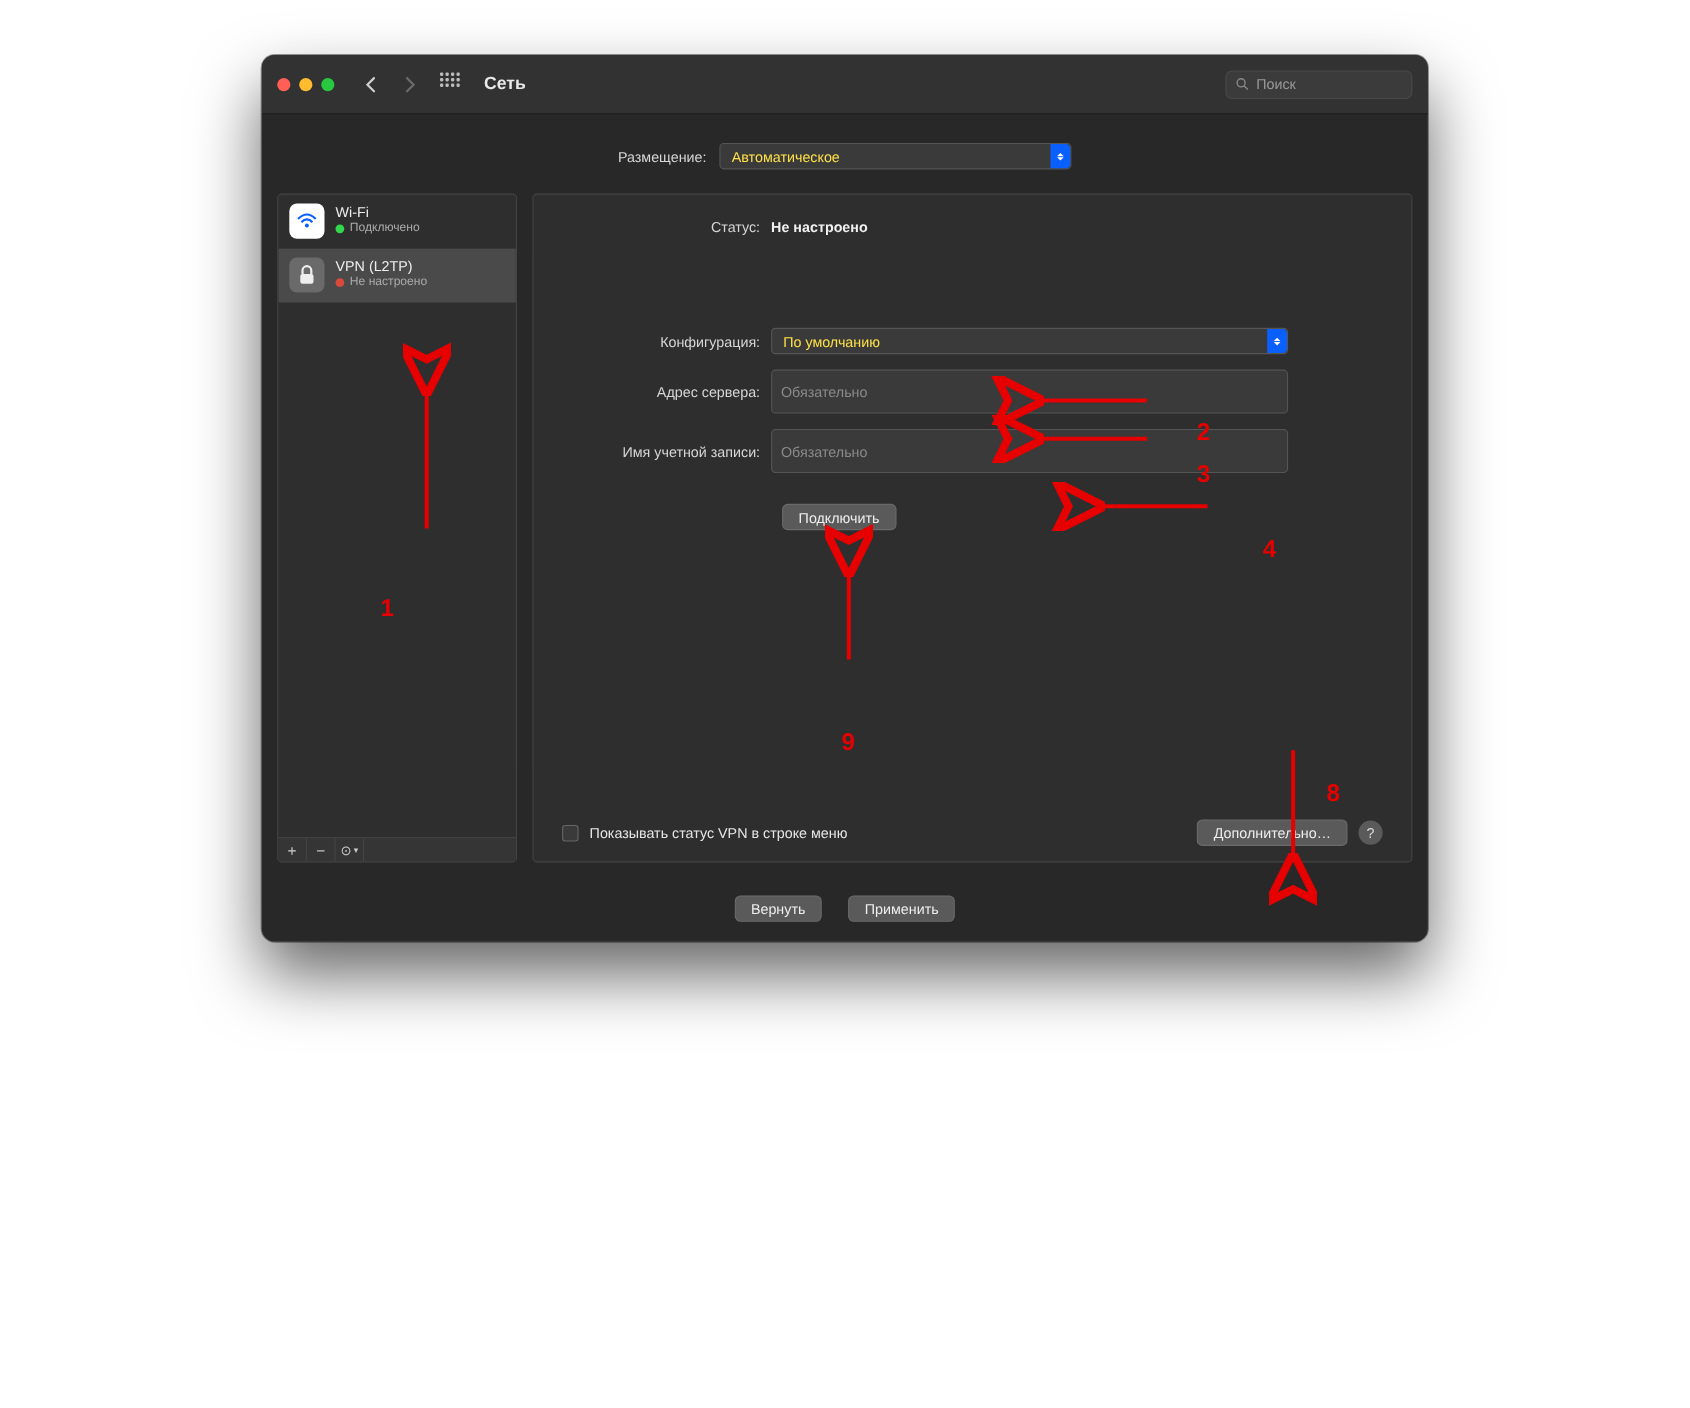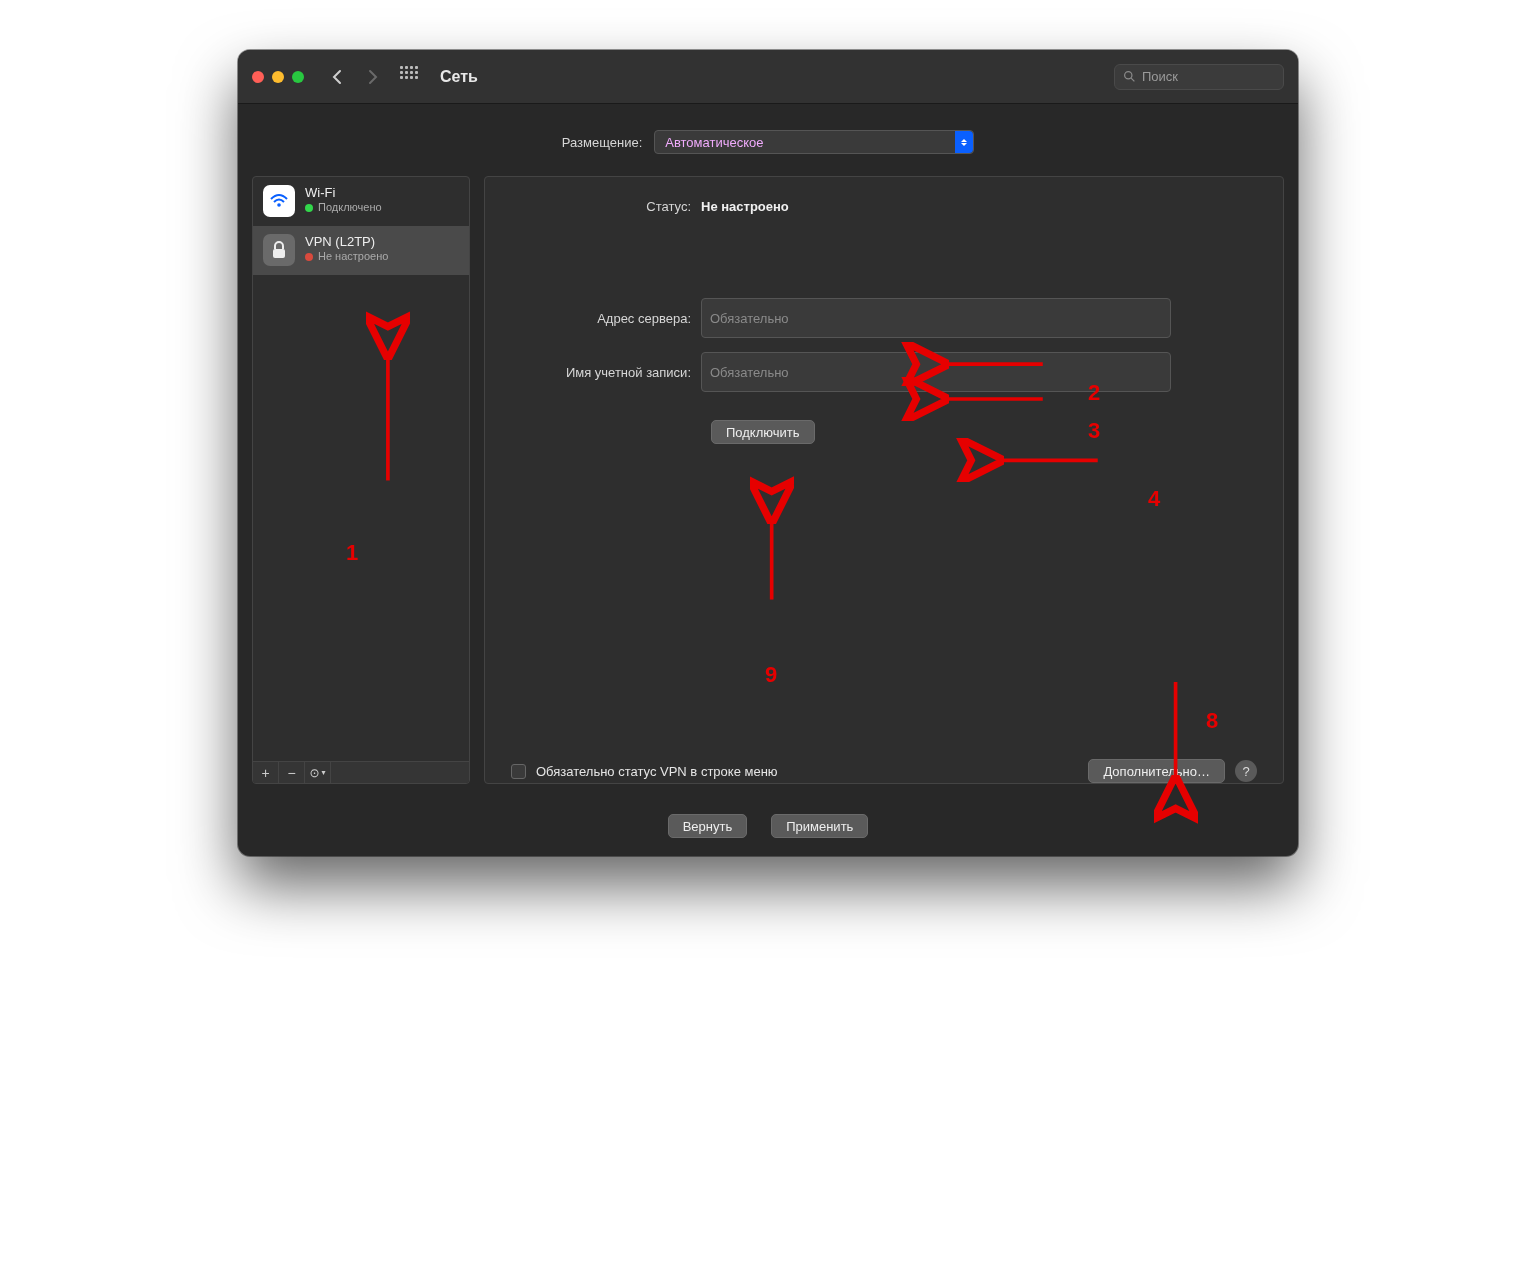--- a/index.html
+++ b/index.html
@@ -81,21 +81,21 @@
   }
   .label { color: #d6d6d6; font-size: 13px; text-align: right; }
   .select {
     display: flex; align-items: center;
     background: #3a3a3a;
     border: 1px solid #555;
     border-radius: 4px;
     height: 24px;
     padding: 0 0 0 10px;
     position: relative;
-    color: #f0abfc;
+    color: #fde047;
     font-size: 13px;
   }
   .select.wide { width: 320px; }
   .select .caret-box {
     width: 18px; height: 100%;
     background: #0a60ff;
     border-radius: 0 4px 4px 0;
     margin-left: auto;
     display: flex; flex-direction: column;
     align-items: center; justify-content: center;
@@ -161,21 +161,21 @@
     display: flex; align-items: center; justify-content: center;
   }
   .sb-footer .gear { font-size: 12px; display:flex; align-items:center; gap:2px; }
 
   
   .main {
     flex: 1;
     background: #2e2e2e;
     border: 1px solid #444;
     border-radius: 4px;
-    padding: 22px 26px 0;
+    padding: 22px 26px 14px;
     position: relative;
     min-height: 608px;
     display: flex; flex-direction: column; justify-content: center;
   }
   .form-row {
     display: flex; align-items: center;
     margin-bottom: 14px;
   }
   .form-row .lbl {
     width: 190px; text-align: right;
@@ -361,20 +361,29 @@
 
     <div class="main">
 
       <div class="form-row">
         <div class="lbl">Статус:</div>
         <div class="val status-val">Не настроено</div>
       </div>
 
       <div class="gap-big"></div>
 
+      <div class="form-row">
+        <div class="lbl">Конфигурация:</div>
+        <div class="val">
+          <div class="select full">
+            <span>По умолчанию</span>
+            <div class="caret-box"></div>
+          </div>
+        </div>
+      </div>
 
       <div class="form-row">
         <div class="lbl">Адрес сервера:</div>
         <div class="val">
           <input class="input" placeholder="Обязательно" style="">
         </div>
       </div>
 
       <div class="form-row">
         <div class="lbl">Имя учетной записи:</div>
@@ -382,21 +391,21 @@
           <input class="input" placeholder="Обязательно" style="">
         </div>
       </div>
 
       <div class="btn-row2">
         <div class="btn">Подключить</div>
       </div>
 
       <div class="main-footer">
         <span class="checkbox"></span>
-        <span>Обязательно статус VPN в строке меню</span>
+        <span>Показывать статус VPN в строке меню</span>
         <div class="footer-spacer"></div>
         <div class="btn">Дополнительно…</div>
         <div class="help-circle">?</div>
       </div>
     </div>
   </div>
 
   <div class="bottom-row">
     <div class="btn">Вернуть</div>
     <div class="btn">Применить</div>

